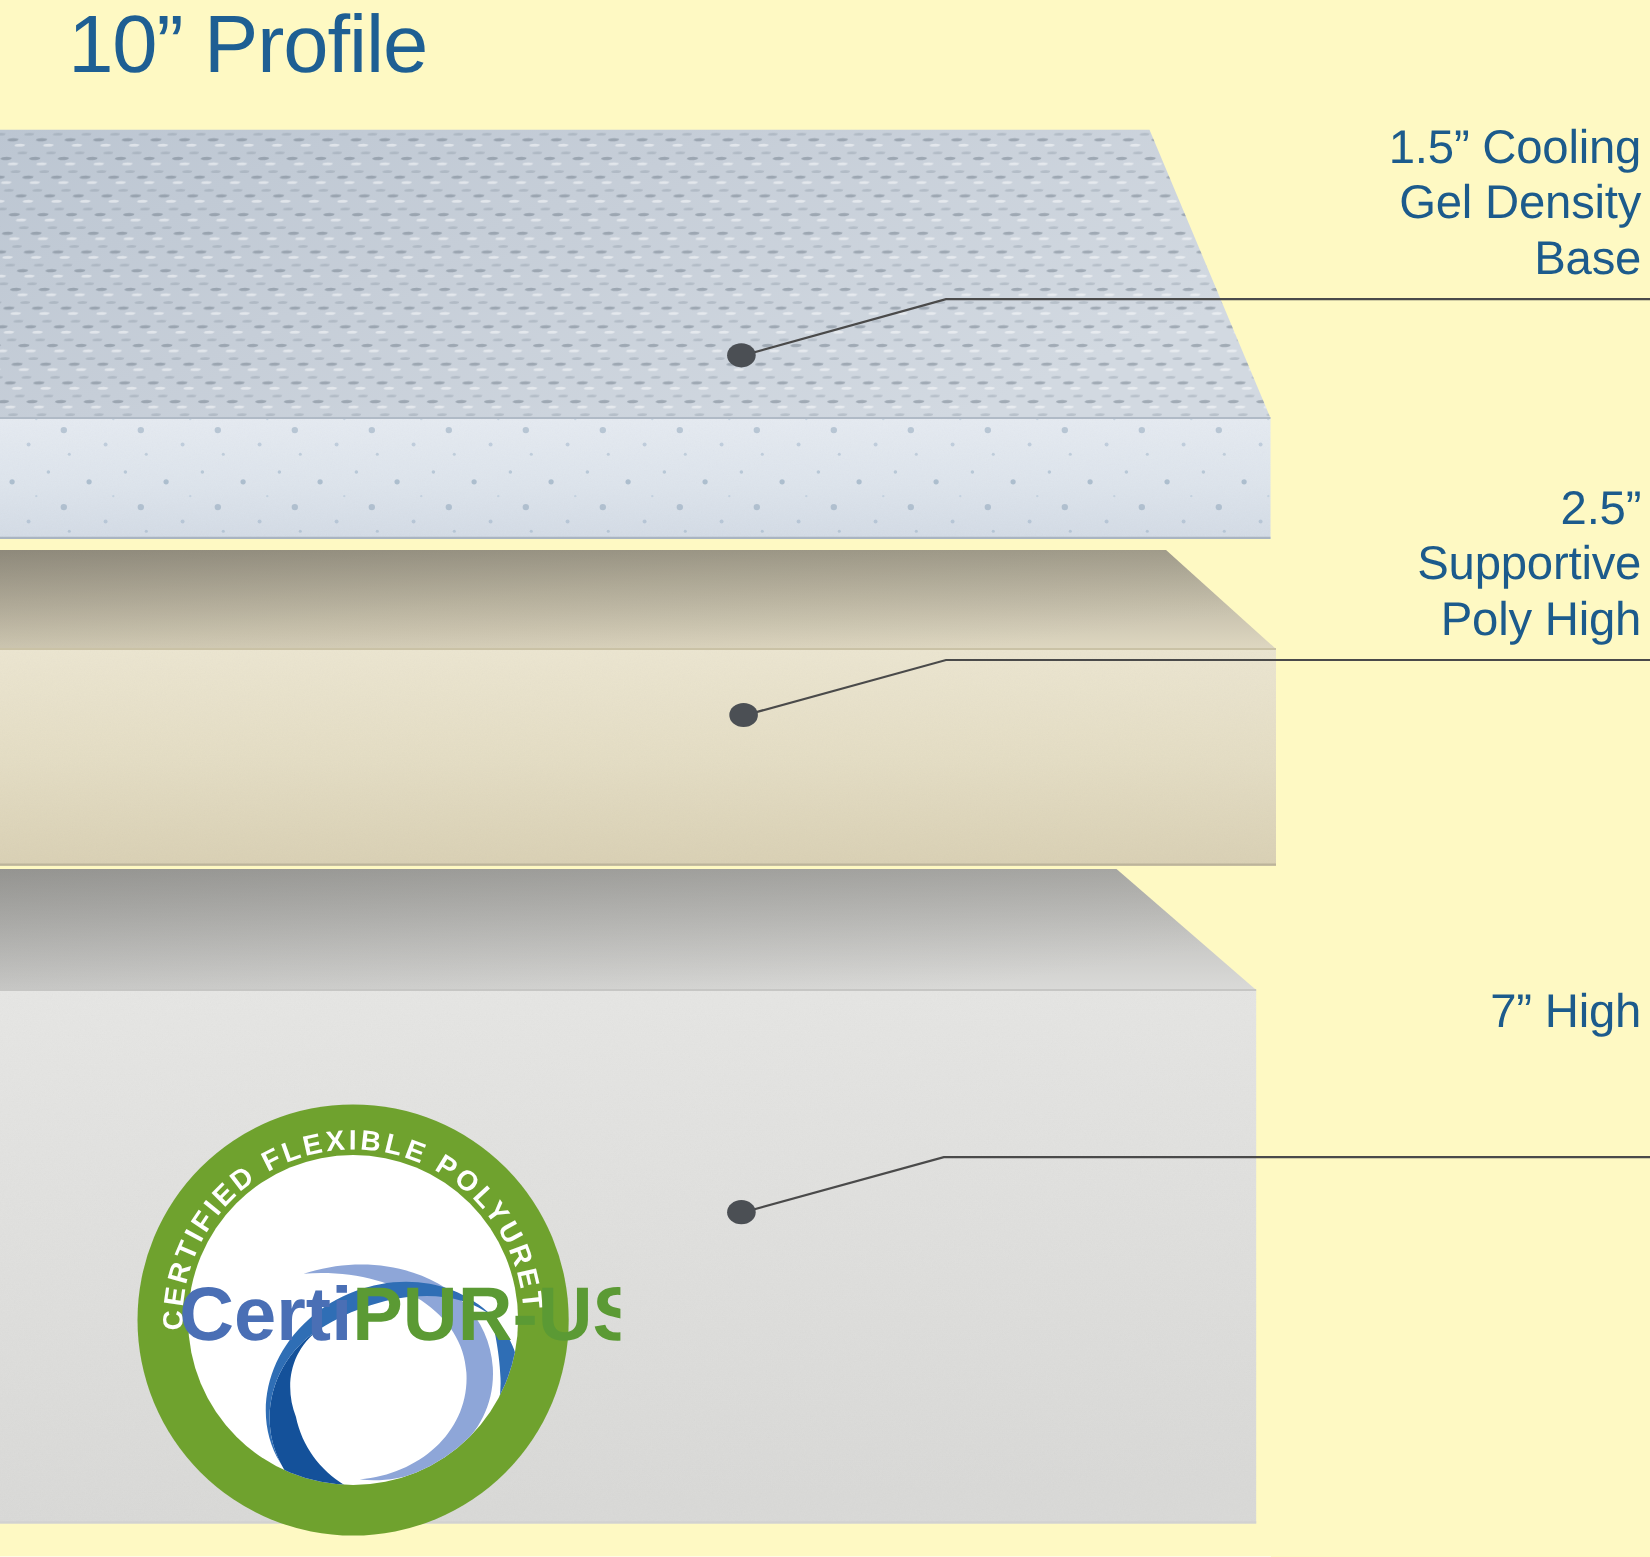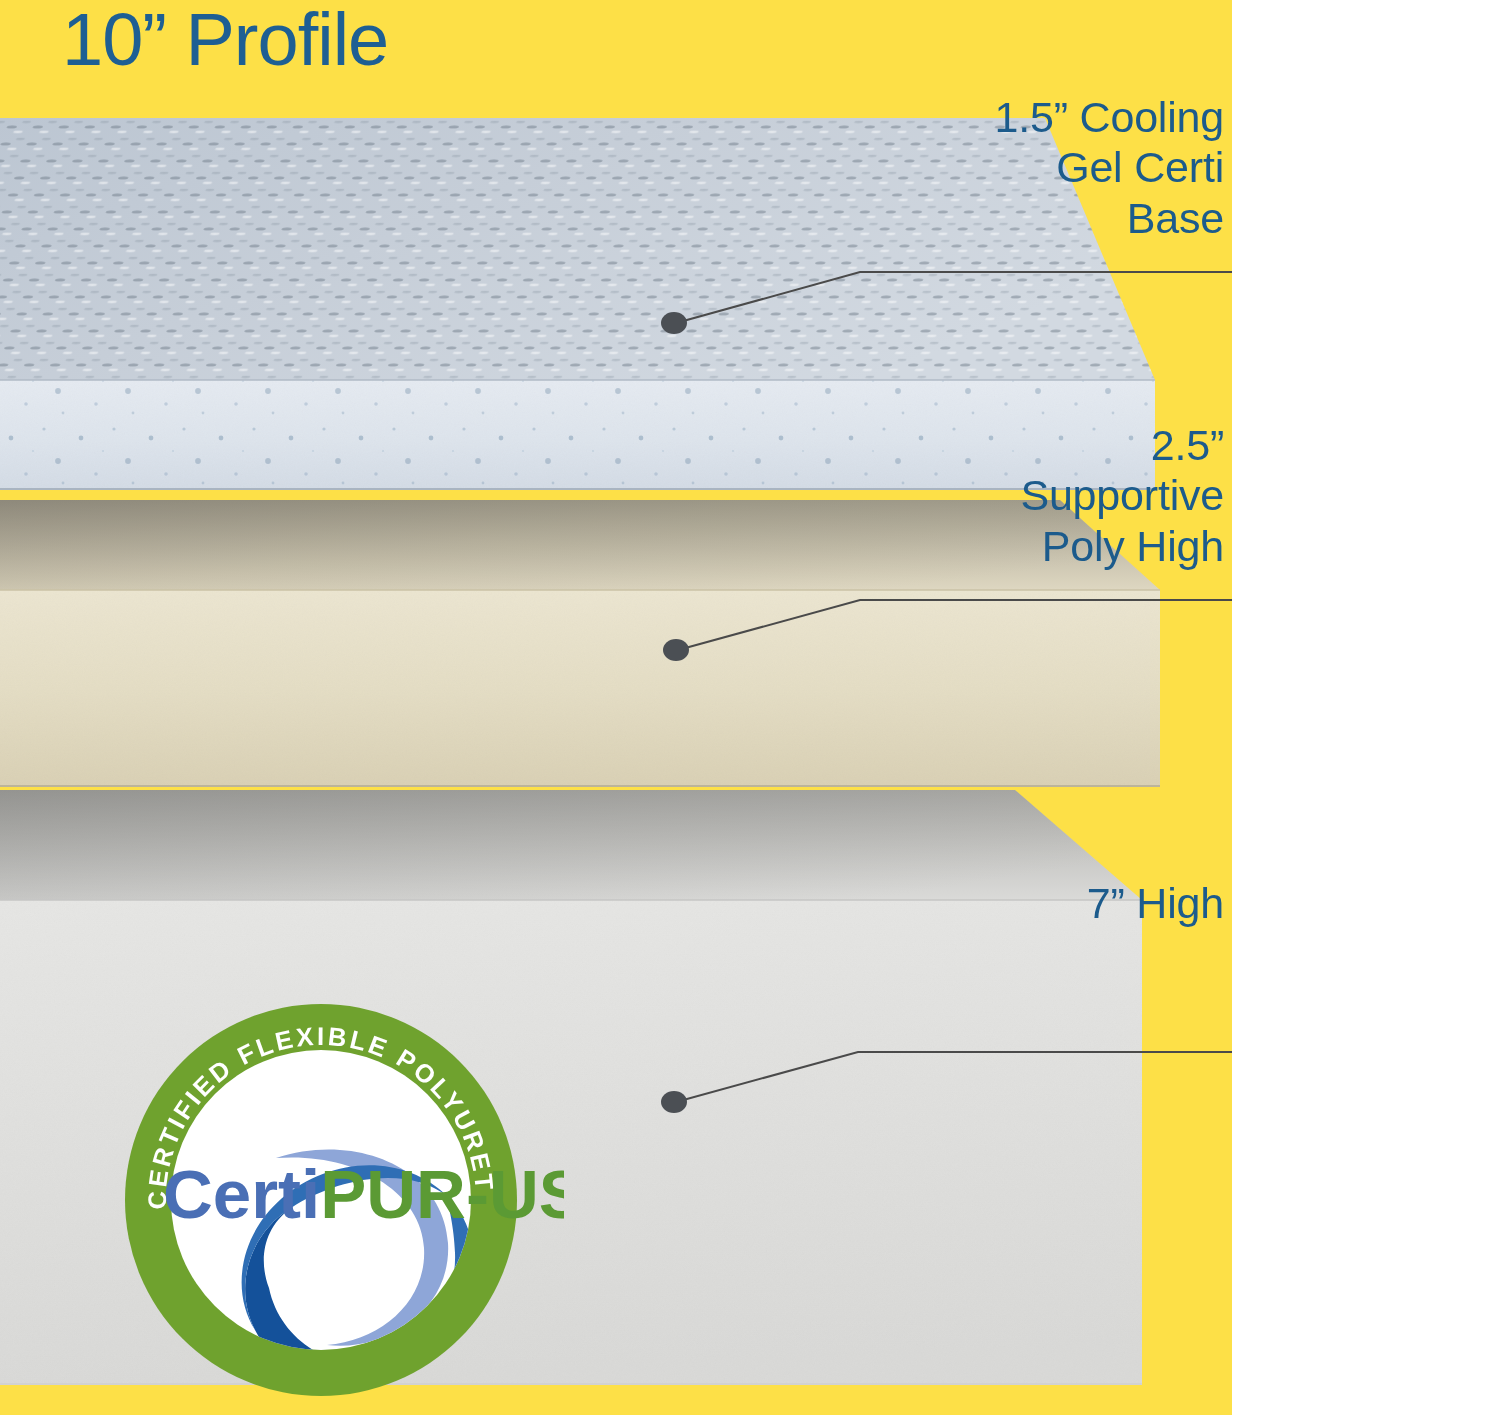--- a/index.html
+++ b/index.html
@@ -3,23 +3,23 @@
 <meta charset="utf-8">
 <title>Mattress Profile Diagram</title>
 <style>
   html, body {
     margin: 0;
     padding: 0;
     background: #ffffff;
   }
   #stage {
     position: relative;
-    width: 1232px;
+    width: 1500px;
     height: 1415px;
-    background: #fde047;
+    background: #fef9c3;
     overflow: hidden;
     font-family: "Liberation Sans", sans-serif;
   }
 
   
   #title {
     position: absolute;
     left: 62px;
     top: -4px;
     font-size: 74px;
@@ -32,20 +32,21 @@
 
   
   .callout {
     position: absolute;
     text-align: right;
     color: #1c5b8c;
     font-size: 43px;
     line-height: 1.17;
     font-weight: 400;
     letter-spacing: -0.2px;
+    margin-top: 17px;
   }
   .callout span { display: block; }
   #callout-1 { right: 8px; top: 92px;  width: 420px; }
   #callout-2 { right: 8px; top: 420px; width: 420px; }
   #callout-3 { right: 8px; top: 878px; width: 420px; }
 
   
   .leader-svg {
     position: absolute;
     left: 0; top: 0;
@@ -180,21 +181,21 @@
       <ellipse cx="674" cy="323" rx="13" ry="11"></ellipse>
       <ellipse cx="676" cy="650" rx="13" ry="11"></ellipse>
       <ellipse cx="674" cy="1102" rx="13" ry="11"></ellipse>
     </g>
   </svg>
 
   <div id="title">10” Profile</div>
 
   <div class="callout" id="callout-1">
     <span>1.5” Cooling</span>
-    <span>Gel Certi</span>
+    <span>Gel Density</span>
     <span>Base</span>
   </div>
 
   <div class="callout" id="callout-2">
     <span>2.5”</span>
     <span>Supportive</span>
     <span>Poly High</span>
   </div>
 
   <div class="callout" id="callout-3">

